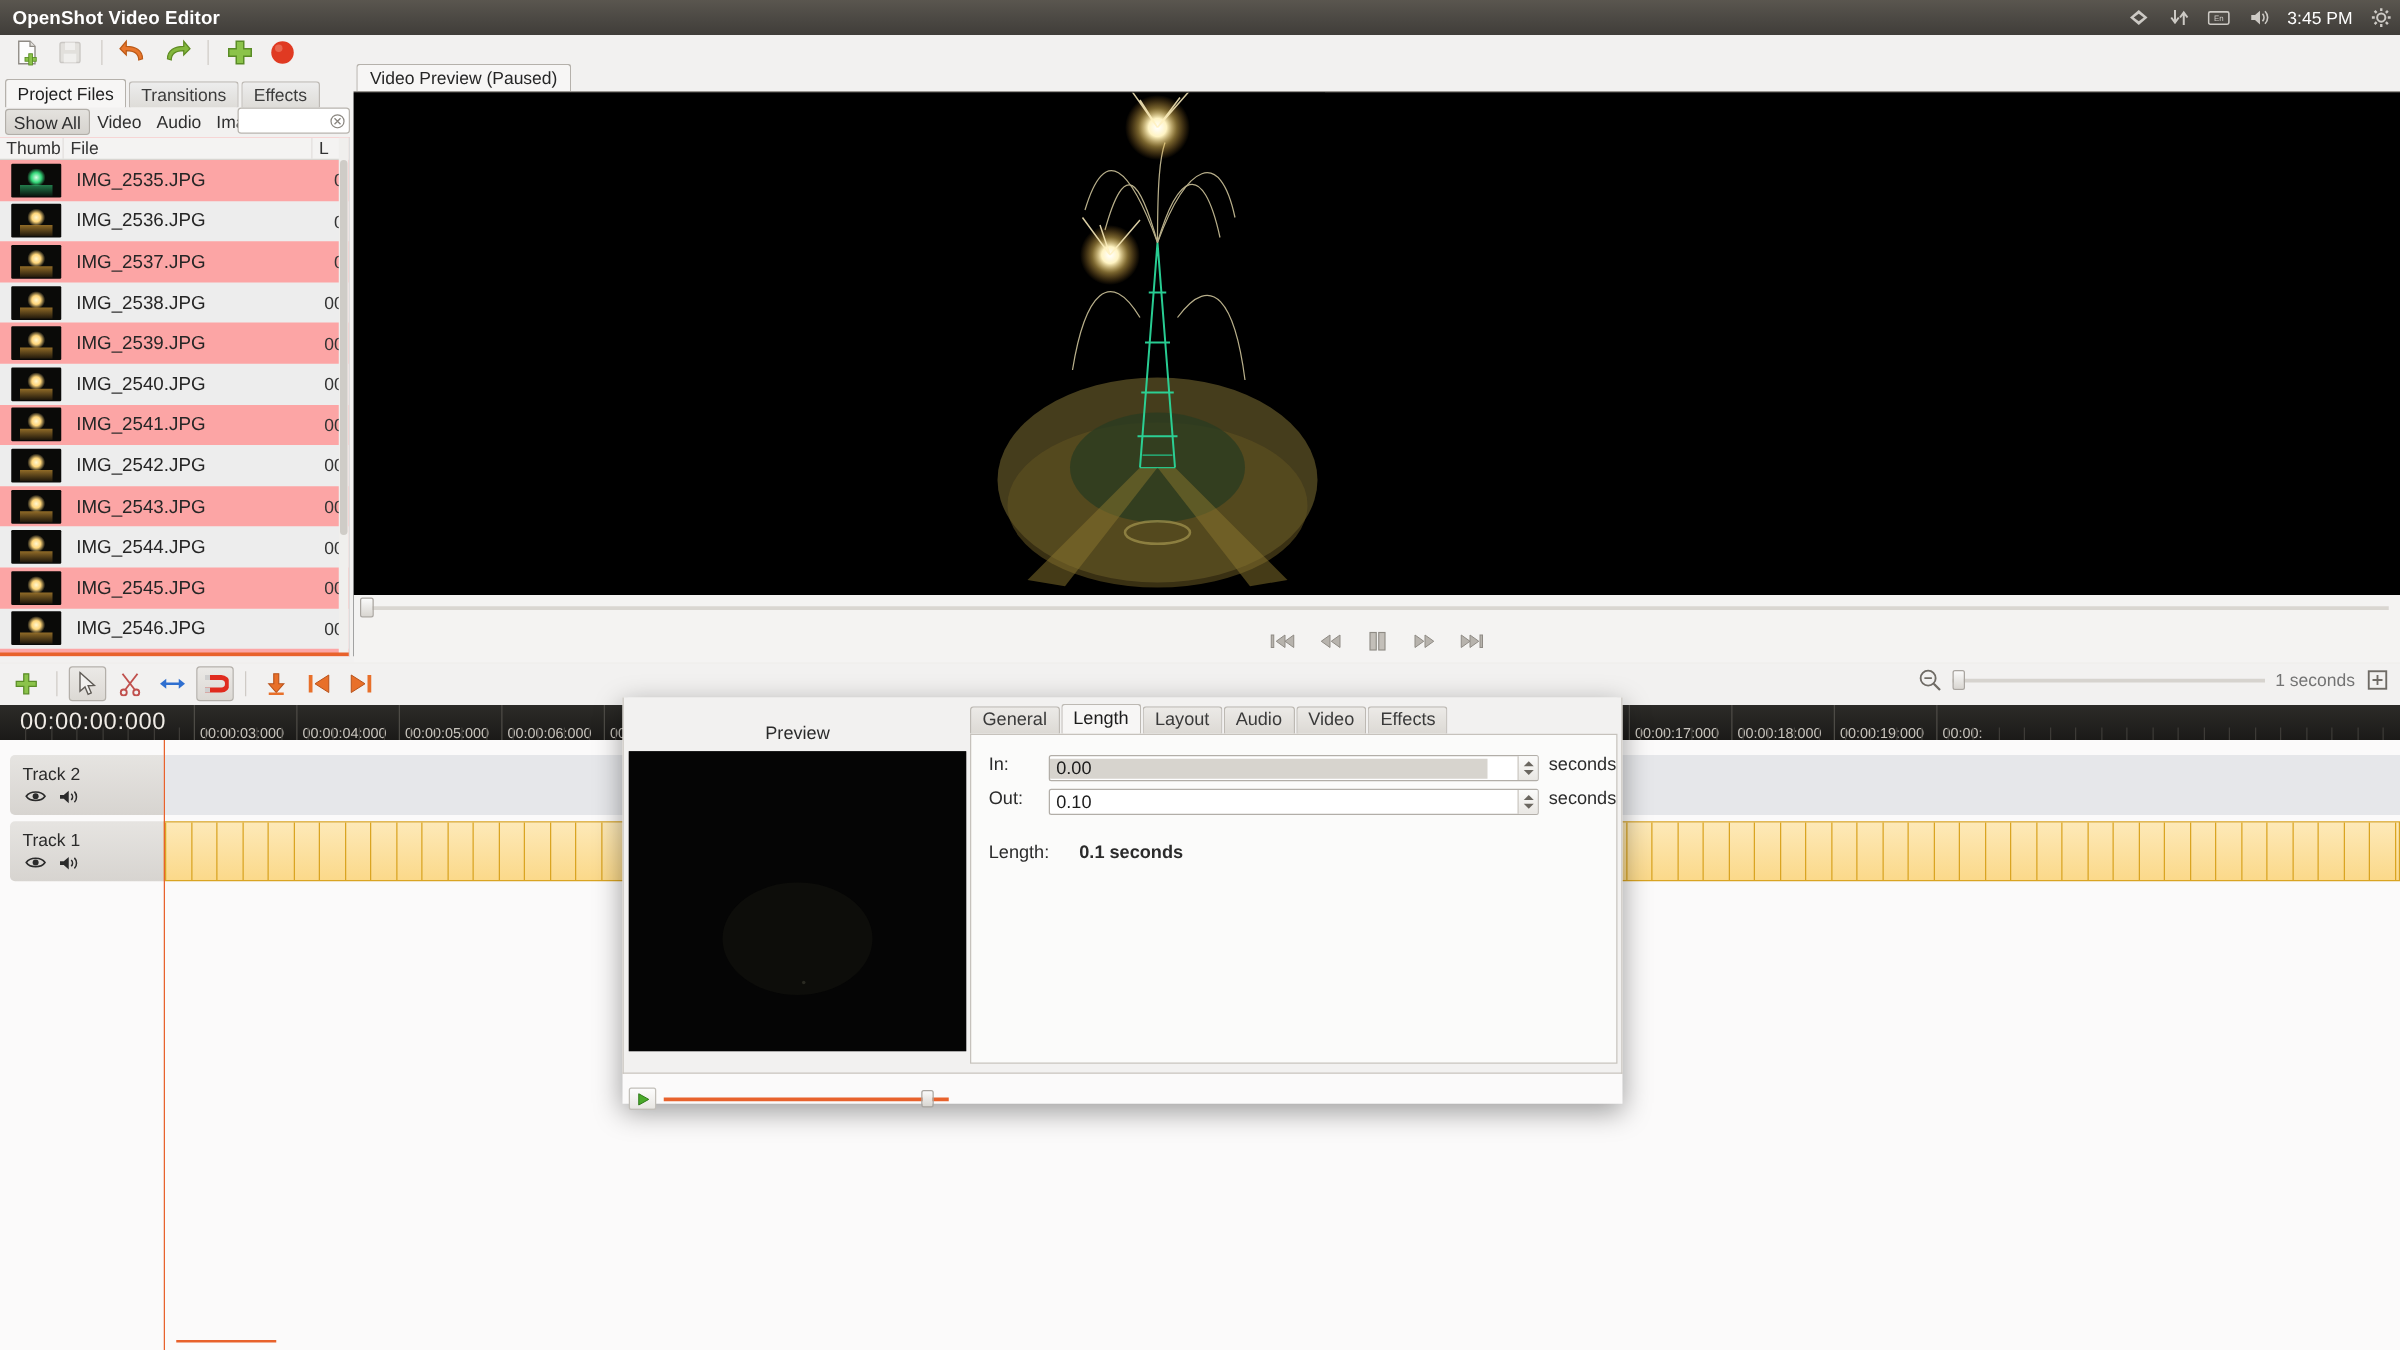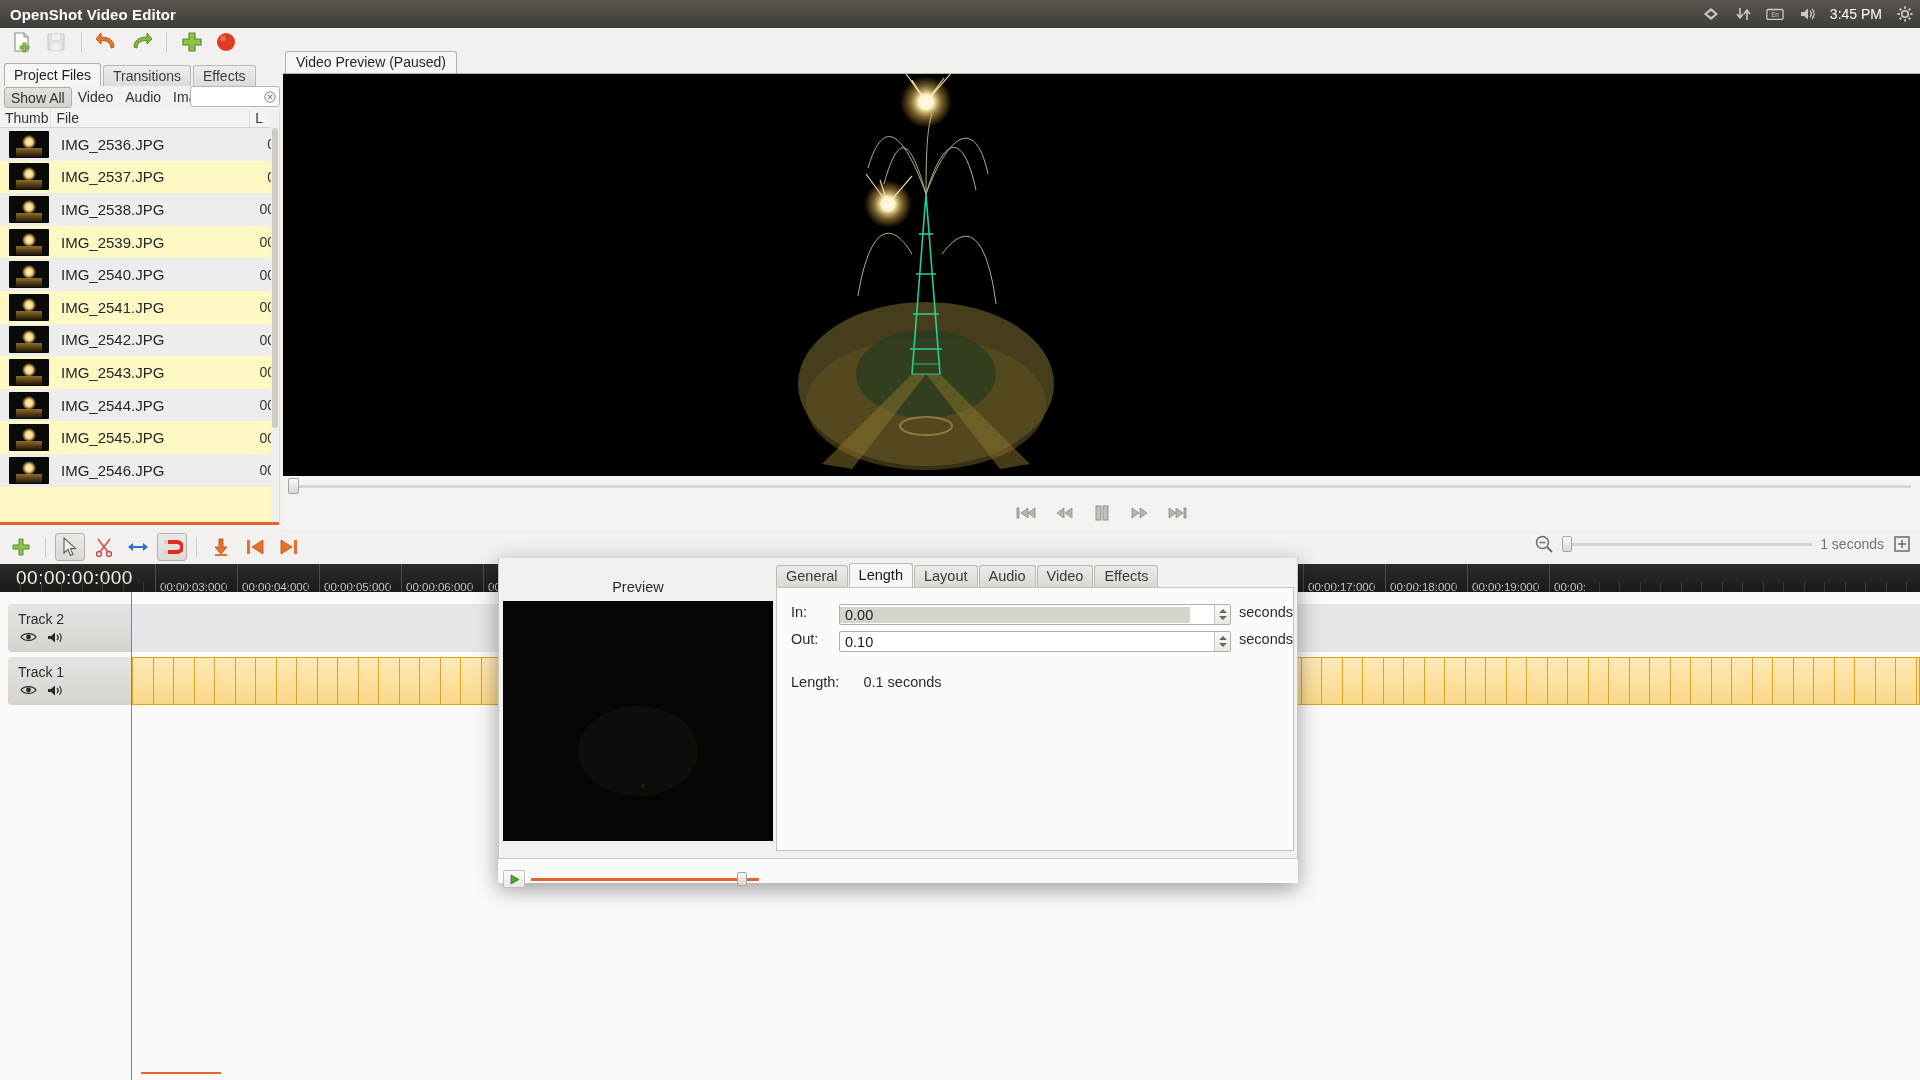--- a/index.html
+++ b/index.html
@@ -56,21 +56,21 @@
     position:absolute; left:186px; top:0; width:90px; height:21px;
     background:#fff; border:1px solid #b8b4ae; border-radius:3px;
     display:flex; align-items:center;
   }
   .fsearch input { border:0; outline:0; width:70px; height:17px; font-size:13px; padding-left:3px; background:transparent; }
   .fsearch .clr { position:absolute; right:3px; width:12px; height:12px; }
 
   
   .filelist {
     position:absolute; left:0; top:110px; width:280px; height:415px;
-    background:#fef9c3; overflow:hidden; border-right:1px solid #ddd;
+    background:#fca5a5; overflow:hidden; border-right:1px solid #ddd;
   }
   .flhead {
     height:18px; display:flex; background:#f4f3f2;
     border-bottom:1px solid #d8d5d1; font-size:14px; color:#333;
   }
   .flhead div { line-height:17px; padding-left:5px; border-right:1px solid #e2e0dd; }
   .fh-thumb{ width:54px; } .fh-file{ width:210px; } .fh-len{ width:30px; }
   .frow { height:32.6px; display:flex; align-items:center; font-size:15px; color:#2b2b2b; }
   .frow.alt { background:#ededed; }
   .fthumb { width:40px; height:27px; margin-left:9px; background:#0a0a08; position:relative; overflow:hidden; border-radius:1px; }
@@ -198,21 +198,21 @@
   .spin { position:relative; width:392px; height:21px; background:#fff; border:1px solid #b2aea8; border-radius:2px; display:flex; align-items:center; }
   .spin input { border:0; outline:0; font-size:14.5px; padding-left:5px; width:350px; background:transparent; color:#1b1b1b; }
   .spin input.sel { background:#d7d4ce; }
   .spin .arrows { position:absolute; right:0; top:0; width:16px; height:19px; border-left:1px solid #c9c5bf;
     background:linear-gradient(180deg,#fbfbfa,#e9e7e3); }
   .spin .arrows i { position:absolute; left:4px; width:0;height:0; display:block; }
   .spin .arrows i.up { top:4px; border-left:4px solid transparent;border-right:4px solid transparent;border-bottom:4px solid #6b6760; }
   .spin .arrows i.dn { bottom:4px; border-left:4px solid transparent;border-right:4px solid transparent;border-top:4px solid #6b6760; }
   .sunit { margin-left:8px; font-size:14.5px; color:#2b2b2b; }
   .lenrow { position:absolute; left:14px; top:86px; font-size:14.5px; color:#2b2b2b; }
-  .lenrow b { font-weight:normal; margin-left:20px;margin-top:39px; }
+  .lenrow b { font-weight:bold; margin-left:20px;margin-top:39px; }
 </style>
 </head>
 <body>
 
 <div id="app">
 
   <div class="titlebar">
     <div class="app-title">OpenShot Video Editor</div>
     <div class="tray">
       <svg class="ico" viewBox="0 0 18 18">
@@ -307,20 +307,28 @@
     </div>
   </div>
 
   <div class="filelist">
     <div class="flhead">
       <div class="fh-thumb">Thumb</div>
       <div class="fh-file">File</div>
       <div class="fh-len">L</div>
     </div>
     <div id="filerows">
+        <div class="frow frowwrap">
+          <div class="fthumb tn-green">
+            <span class="tn-spark"></span>
+            <span class="tn-base"></span>
+          </div>
+          <div class="fname">IMG_2535.JPG</div>
+          <div class="flen">0</div>
+        </div>
         <div class="frow frowwrap alt">
           <div class="fthumb">
             <span class="tn-spark"></span>
             <span class="tn-base"></span>
           </div>
           <div class="fname">IMG_2536.JPG</div>
           <div class="flen">0</div>
         </div>
         <div class="frow frowwrap">
           <div class="fthumb">

